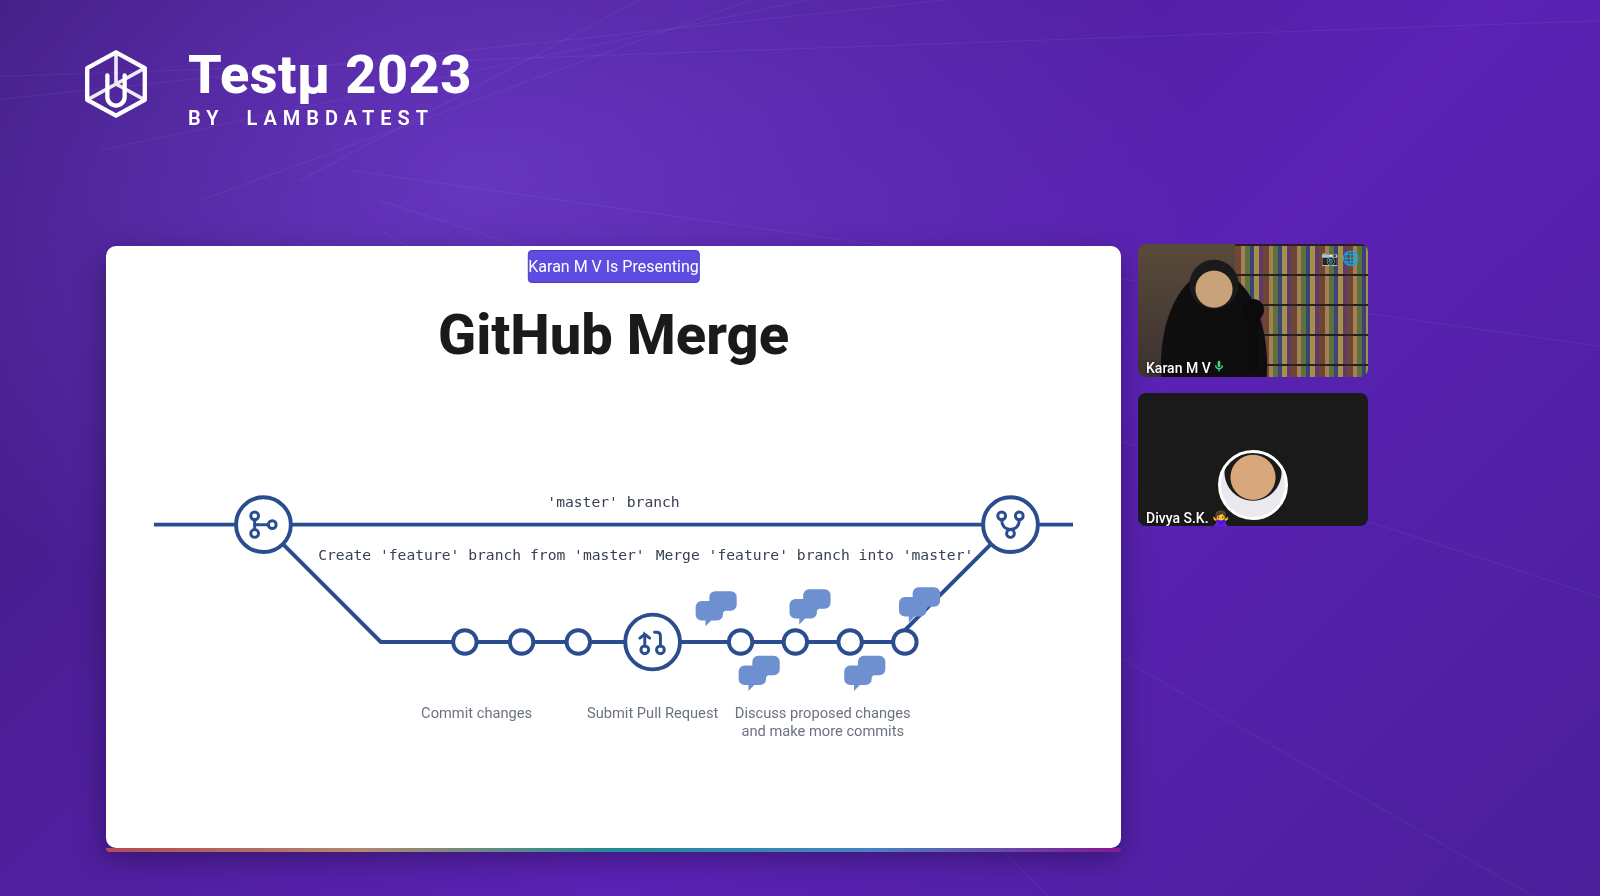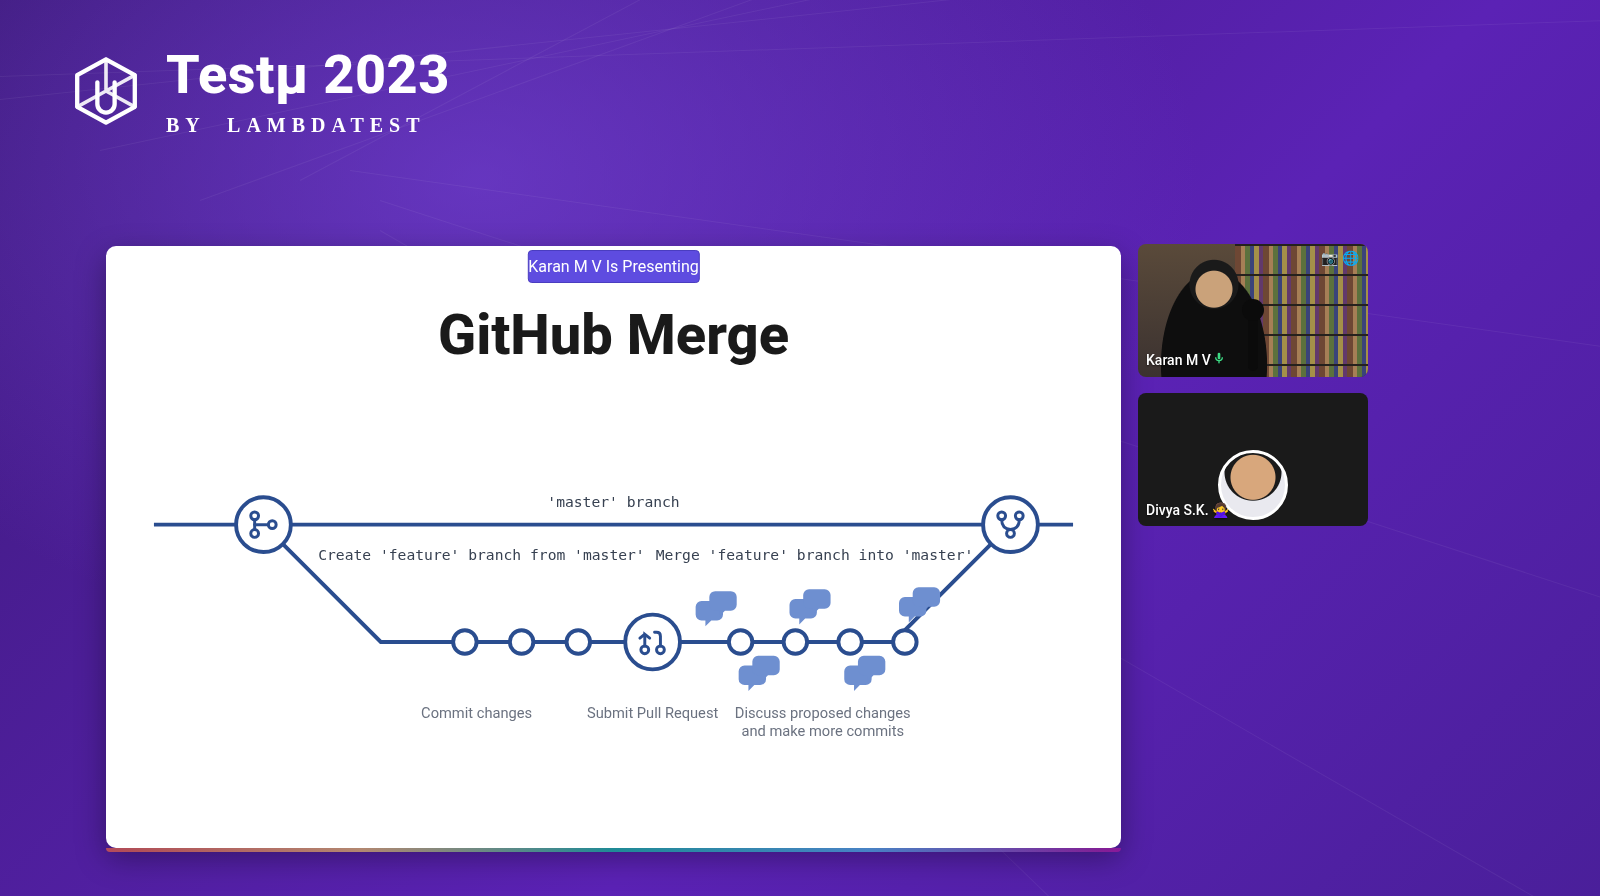--- a/index.html
+++ b/index.html
@@ -45,41 +45,40 @@
   .streak.s5 { top: 90px; left: -400px; transform: rotate(-2deg);}
   .streak.s6 { top: 170px; left: 350px; transform: rotate(8deg);}
   .streak.s7 { top: 200px; left: 380px; transform: rotate(18deg);}
   .streak.s8 { top: 230px; left: 380px; transform: rotate(30deg);}
   .streak.s9 { top: 250px; left: 380px; transform: rotate(44deg);}
 
   
   .brand {
     position: absolute;
     top: 48px;
-    left: 70px;
+    left: 80px;
     color: #fff;
     display: flex;
-    align-items: center;
-    gap: 24px;
+    align-items: flex-start;
+    gap: 36px;
   }
   .brand .logo svg { width: 72px; height: 72px; }
   .brand .text { display: flex; flex-direction: column; }
   .brand .title {
     font-weight: 800;
     font-size: 54px;
     line-height: 1;
     letter-spacing: .5px;
   }
   .brand .subtitle {
-    margin-top: 12px;
+    margin-top: 4px;
     font-size: 20px;
     font-weight: 600;
     letter-spacing: 6px;
     white-space: pre;
-    font-family: Liberation Serif, serif;
   }
 
   
   .slide {
     position: absolute;
     left: 106px; top: 246px;
     width: 1015px; height: 602px;
     background: var(--slide-bg);
     border-radius: 10px;
     box-shadow: 0 10px 30px rgba(0,0,0,0.35);
@@ -134,21 +133,21 @@
     position:relative;
     width:230px; height:133px;
     border-radius:8px;
     overflow:hidden;
     background: var(--tile-dark);
   }
   .tile.presenter{
     background: linear-gradient(180deg,#5a4a3a,#3b3230);
   }
   .tile .name{
-    position:absolute; left:8px; bottom:8px;
+    position:absolute; left:8px; bottom:0;
     color:#fff; font-size:14px; font-weight:500;
     text-shadow:0 1px 2px rgba(0,0,0,.6);
     display:flex; align-items:center; 
   }
   .muted-icon svg{ width:16px; height:16px; }
   .tile .top-icons{
     position:absolute; top:6px; right:8px;
     display:flex; gap:6px; font-size:14px;
   }
   .bookshelf{

